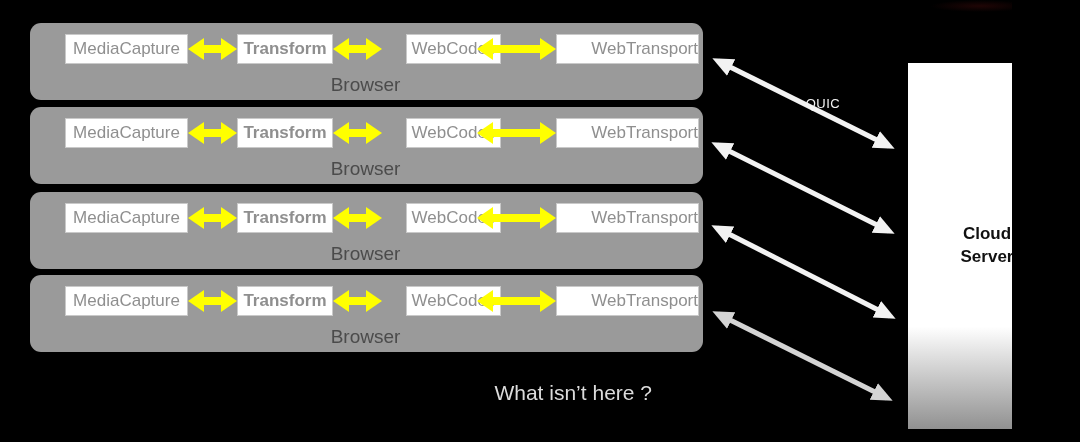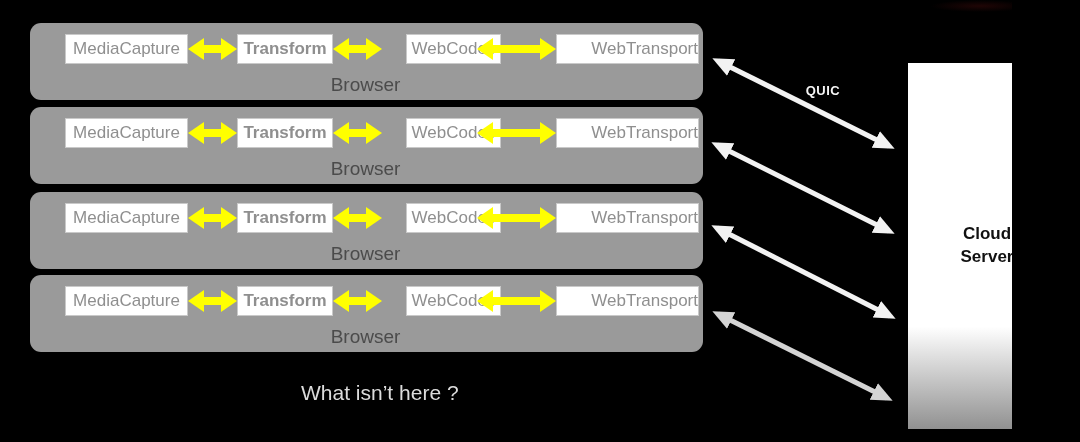--- a/index.html
+++ b/index.html
@@ -87,27 +87,26 @@
   #quic-arrows {
     position: absolute;
     left: 698px;
     top: 40px;
     width: 212px;
     height: 372px;
   }
   #quic-label {
     position: absolute;
     left: 788px;
-    top: 83px;
+    top: 96px;
     width: 70px;
     text-align: center;
     color: #f5f5f5;
     font-size: 13px;
     letter-spacing: 0.5px;
-    font-weight: bold;
   }
 
   
   #cloud-server {
     position: absolute;
     left: 908px;
     top: 63px;
     width: 158px;
     height: 366px;
     background: linear-gradient(to bottom, #ffffff 0%, #ffffff 72%, #919191 100%);
@@ -118,24 +117,24 @@
     color: #111111;
     font-size: 17px;
     font-weight: bold;
     line-height: 1.35;
     text-align: center;
   }
 
   
   #caption {
     position: absolute;
-    left: 301px;
+    left: 312px;
     top: 381px;
     width: 340px;
-    text-align: left;
+    text-align: right;
     color: #dcdcdc;
     font-size: 21px;
   }
 
   
   #artifact {
     position: absolute;
     left: 930px;
     top: 0;
     width: 100px;

